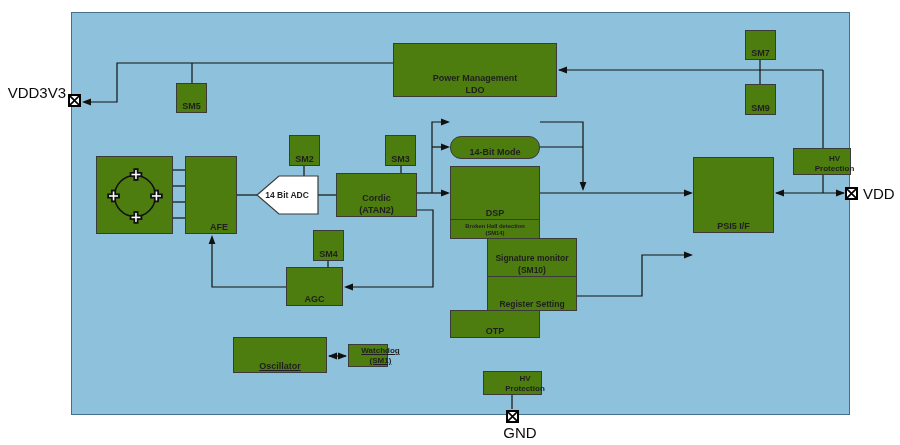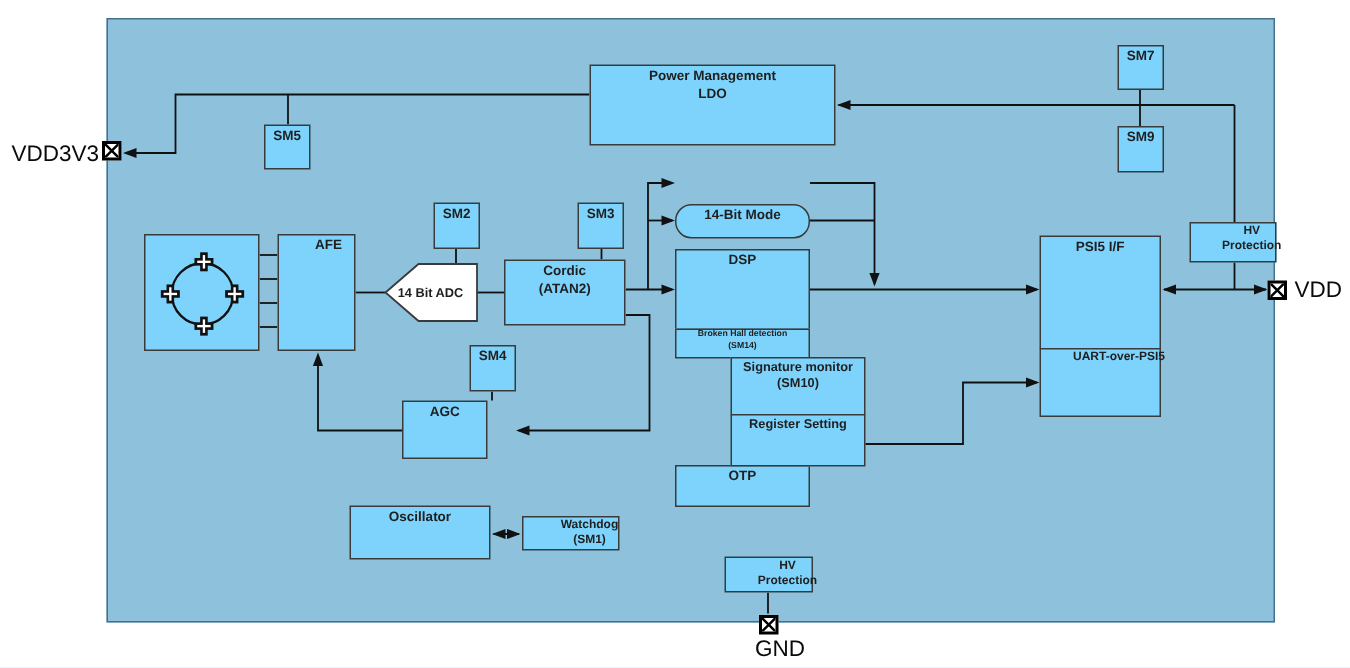--- a/index.html
+++ b/index.html
@@ -1,22 +1,22 @@
 <!DOCTYPE html>
 <html><head>
 <meta charset="utf-8">
 <style>
   html,body{margin:0;padding:0;background:#ffffff;}
   #stage{position:relative;width:900px;height:445px;background:#ffffff;overflow:hidden;
          font-family:"Liberation Sans",sans-serif;-webkit-font-smoothing:antialiased;}
   #chip{position:absolute;left:71px;top:12px;width:779px;height:403px;
         background:#8ec2dc;border:1.5px solid #44708c;box-sizing:border-box;}
   #wires{position:absolute;left:0;top:0;width:900px;height:445px;pointer-events:none;}
-  .blk{position:absolute;box-sizing:border-box;background:#7dd3fc;border:1.2px solid #3a3a3a;
-       display:flex;flex-direction:column;align-items:center;justify-content:flex-start;
+  .blk{position:absolute;box-sizing:border-box;background:#4d7c0f;border:1.2px solid #3a3a3a;
+       display:flex;flex-direction:column;align-items:center;justify-content:flex-end;
        text-align:center;color:#1f1f1f;font-weight:bold;font-size:9px;line-height:1.35;}
   .blk span{display:block;white-space:nowrap;}
   .f8{font-size:8px;line-height:1.25;padding-left:25px;}
   .f85{font-size:8.5px;margin-left:37px;}
   .tiny{font-size:5.8px;line-height:1.3;font-weight:bold;}
   .pin{position:absolute;width:13px;height:13px;box-sizing:border-box;background:#fff;
        border:2px solid #000;}
   .pin svg{position:absolute;left:0;top:0;width:100%;height:100%;}
   .pinlabel{position:absolute;color:#0a0a0a;font-size:15px;font-weight:500;white-space:nowrap;}
   #chip-title{position:absolute;left:110px;top:377px;font-size:29px;font-weight:bold;
@@ -192,35 +192,32 @@
   <div class="blk" style="left:450px;top:310px;width:90px;height:28px;">
     <span>OTP</span>
   </div>
   <div class="blk f85" style="left:450px;top:276px;width:90px;height:35px;">
     <span>Register Setting</span>
   </div>
 
   <div class="blk" style="left:693px;top:157px;width:81px;height:76px;">
     <span>PSI5 I/F</span>
   </div>
-  <div class="blk f8" style="left:693px;top:232px;width:81px;height:46px;">
-    <span>UART-over-PSI5</span>
-  </div>
 
   <div class="blk" style="left:313px;top:230px;width:31px;height:31px;">
     <span>SM4</span>
   </div>
-  <div class="blk" style="left:268px;top:267px;width:57px;height:39px;">
+  <div class="blk" style="left:286px;top:267px;width:57px;height:39px;">
     <span>AGC</span>
   </div>
 
-  <div class="blk" style="left:233px;top:337px;width:94px;height:36px;">
+  <div class="blk" style="left:233px;top:337px;width:94px;height:36px;text-decoration:underline;">
     <span>Oscillator</span>
   </div>
-  <div class="blk f8" style="left:348px;top:344px;width:65px;height:23px;">
+  <div class="blk f8" style="left:348px;top:344px;width:40px;height:23px;text-decoration:underline;">
     <span>Watchdog</span>
     <span>(SM1)</span>
   </div>
 
   <div class="blk f8" style="left:483px;top:371px;width:59px;height:24px;">
     <span>HV</span>
     <span>Protection</span>
   </div>
 
   <div class="pin" style="left:68px;top:94px;">
@@ -232,18 +229,18 @@
     <svg viewBox="0 0 10 10">
         <path d="M0,0 L10,10 M10,0 L0,10" stroke="#000" stroke-width="1.8" fill="none"></path>
       </svg>
   </div>
   <div class="pin" style="left:506px;top:410px;">
     <svg viewBox="0 0 10 10">
         <path d="M0,0 L10,10 M10,0 L0,10" stroke="#000" stroke-width="1.8" fill="none"></path>
       </svg>
   </div>
 
-  <div class="pinlabel" style="left:4px;top:94px;width:62px;text-align:right;">VDD3V3</div>
+  <div class="pinlabel" style="left:4px;top:84px;width:62px;text-align:right;">VDD3V3</div>
   <div class="pinlabel" style="left:863px;top:185px;">VDD</div>
   <div class="pinlabel" style="left:492px;top:424px;width:56px;text-align:center;">GND</div>
 
 
 </div>
 
 </body></html>

